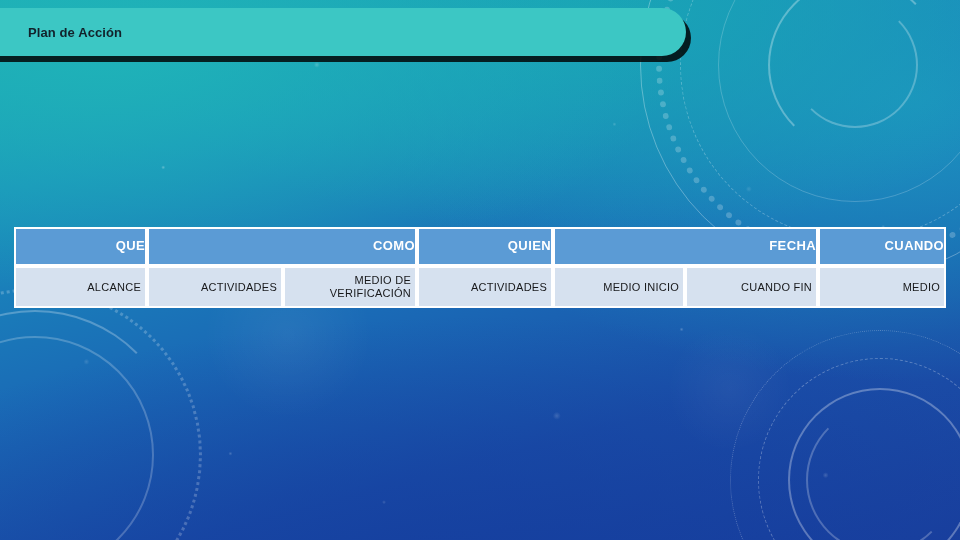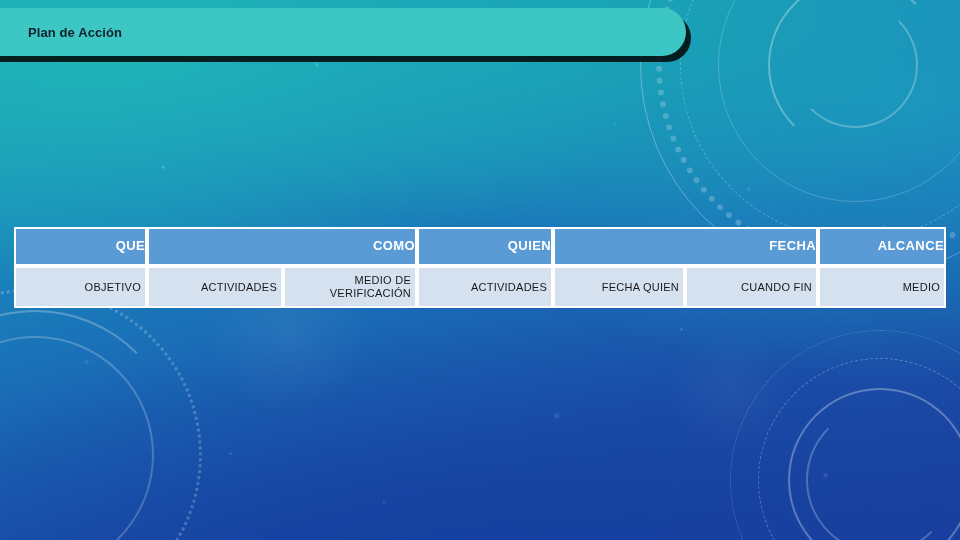--- a/index.html
+++ b/index.html
@@ -156,25 +156,25 @@
       <col style="width: 132px;">
       <col style="width: 133px;">
       <col style="width: 128px;">
     </colgroup>
   <tbody>
     <tr>
       <td class="hdr" colspan="1">QUE</td>
       <td class="hdr" colspan="2">COMO</td>
       <td class="hdr" colspan="1">QUIEN</td>
       <td class="hdr" colspan="2">FECHA</td>
-      <td class="hdr" colspan="1">ALCANCE</td>
+      <td class="hdr" colspan="1">CUANDO</td>
     </tr>
     <tr>
-      <td class="sub">OBJETIVO</td>
+      <td class="sub">ALCANCE</td>
       <td class="sub">ACTIVIDADES</td>
       <td class="sub">MEDIO DE VERIFICACIÓN</td>
       <td class="sub">ACTIVIDADES</td>
-      <td class="sub">FECHA QUIEN</td>
+      <td class="sub">MEDIO INICIO</td>
       <td class="sub">CUANDO FIN</td>
       <td class="sub">MEDIO</td>
     </tr>
   </tbody>
 </table>
 
 </body></html>

